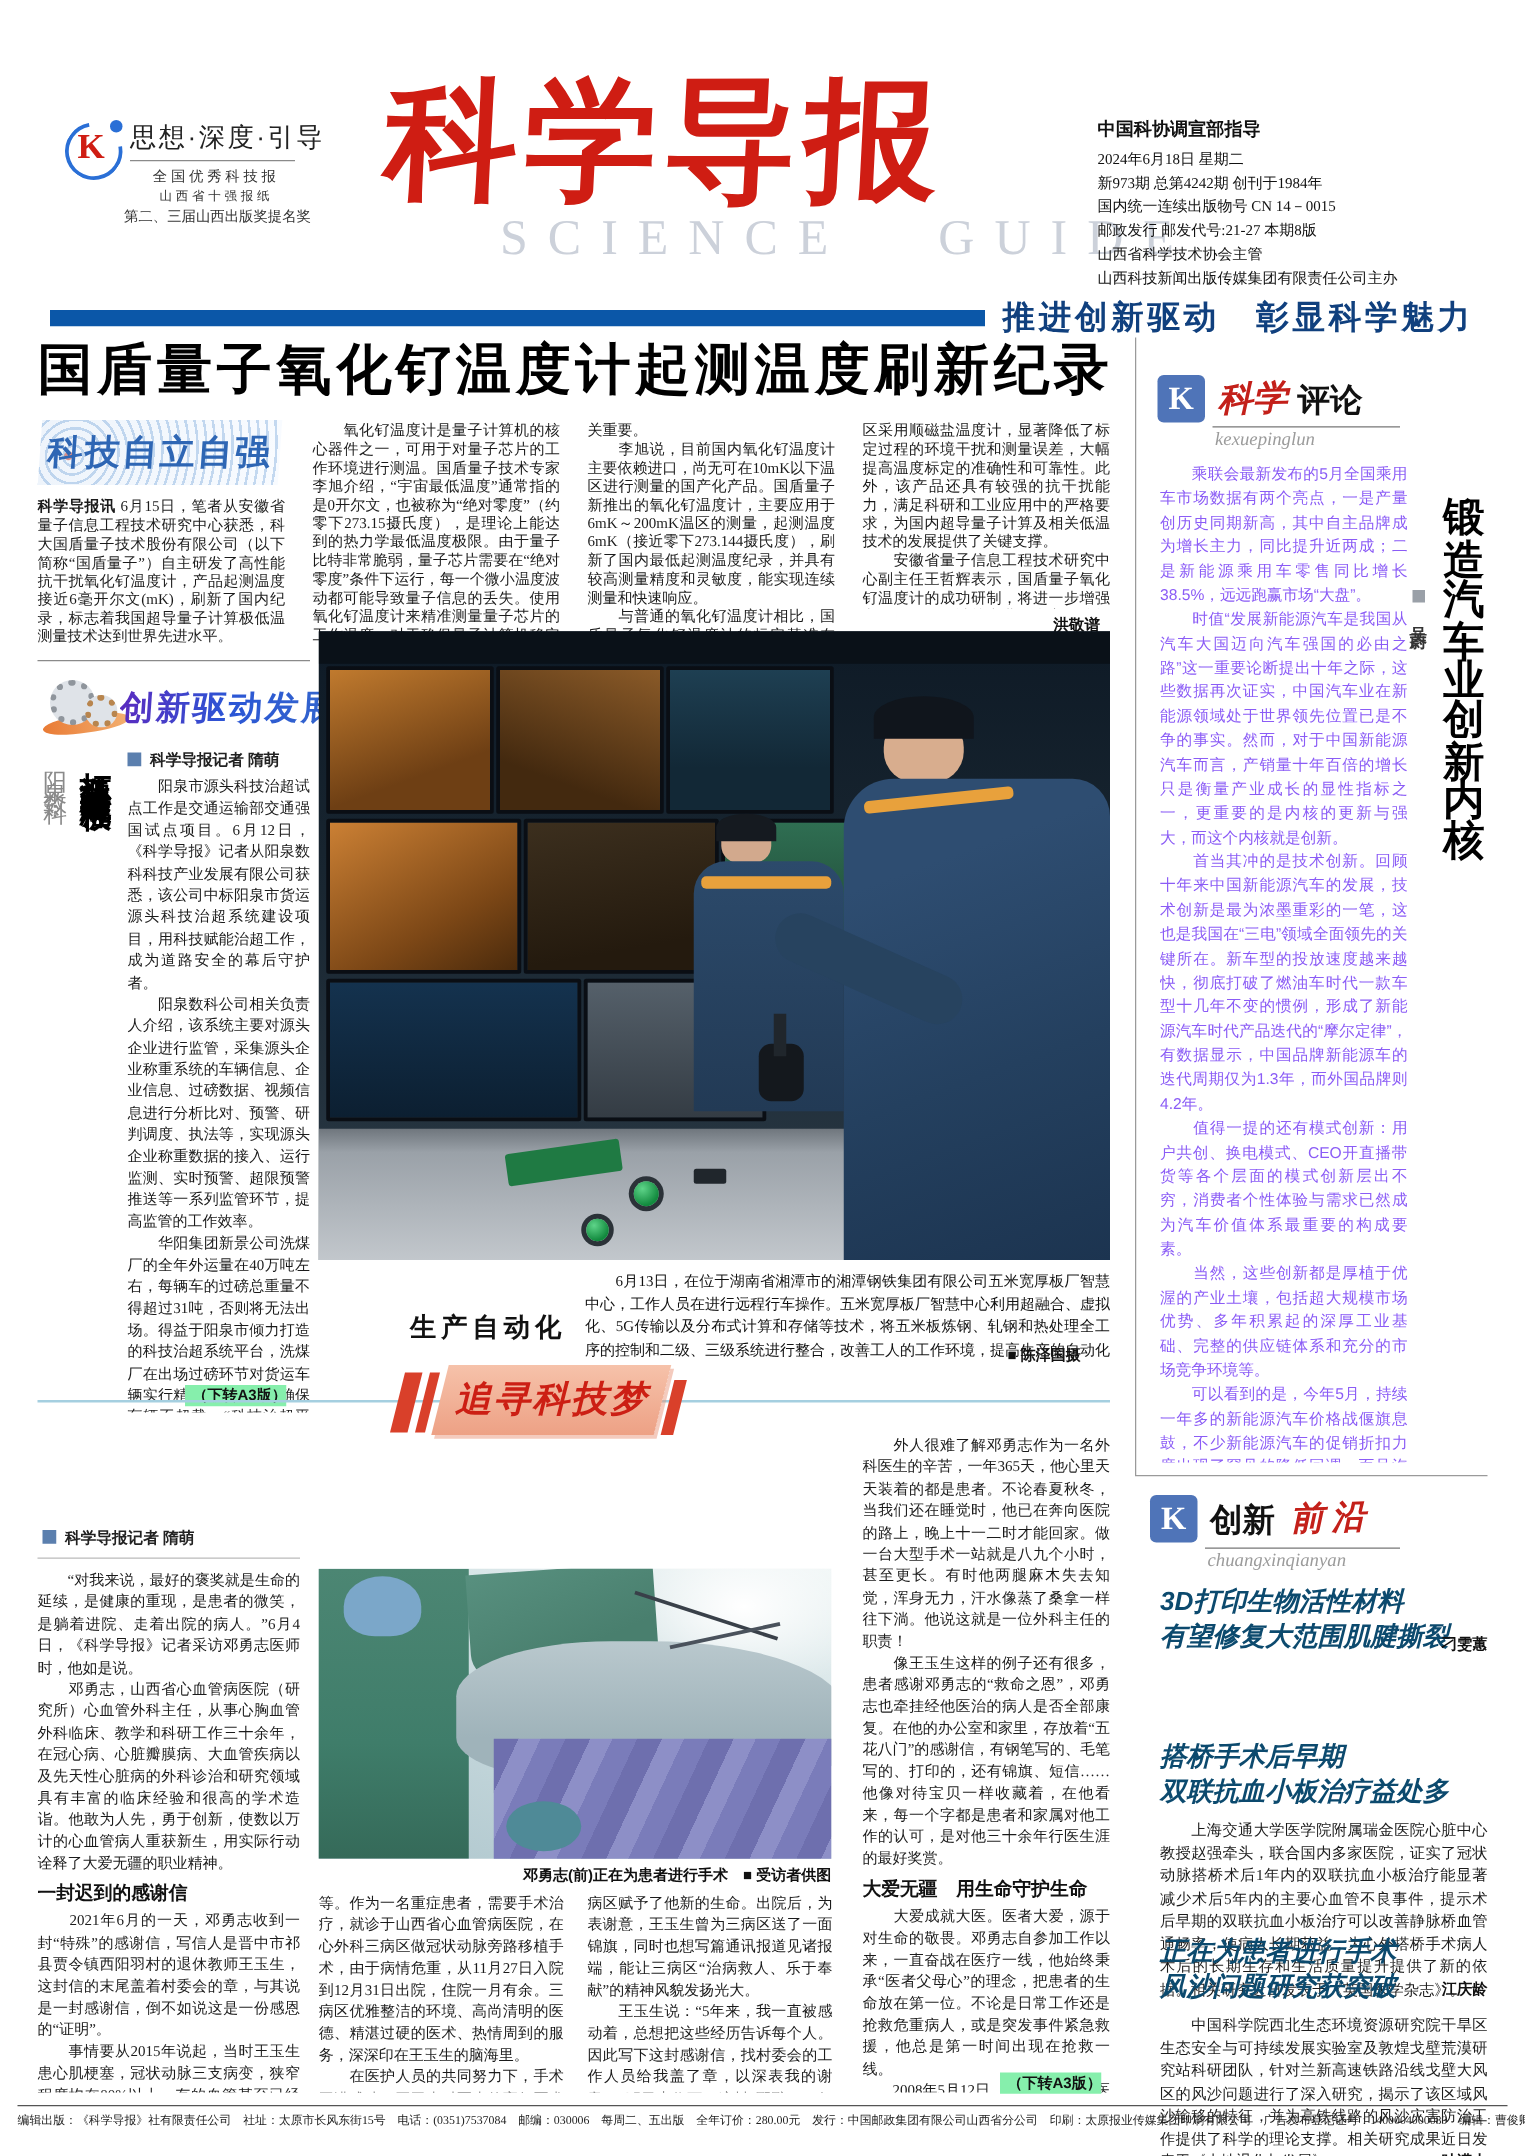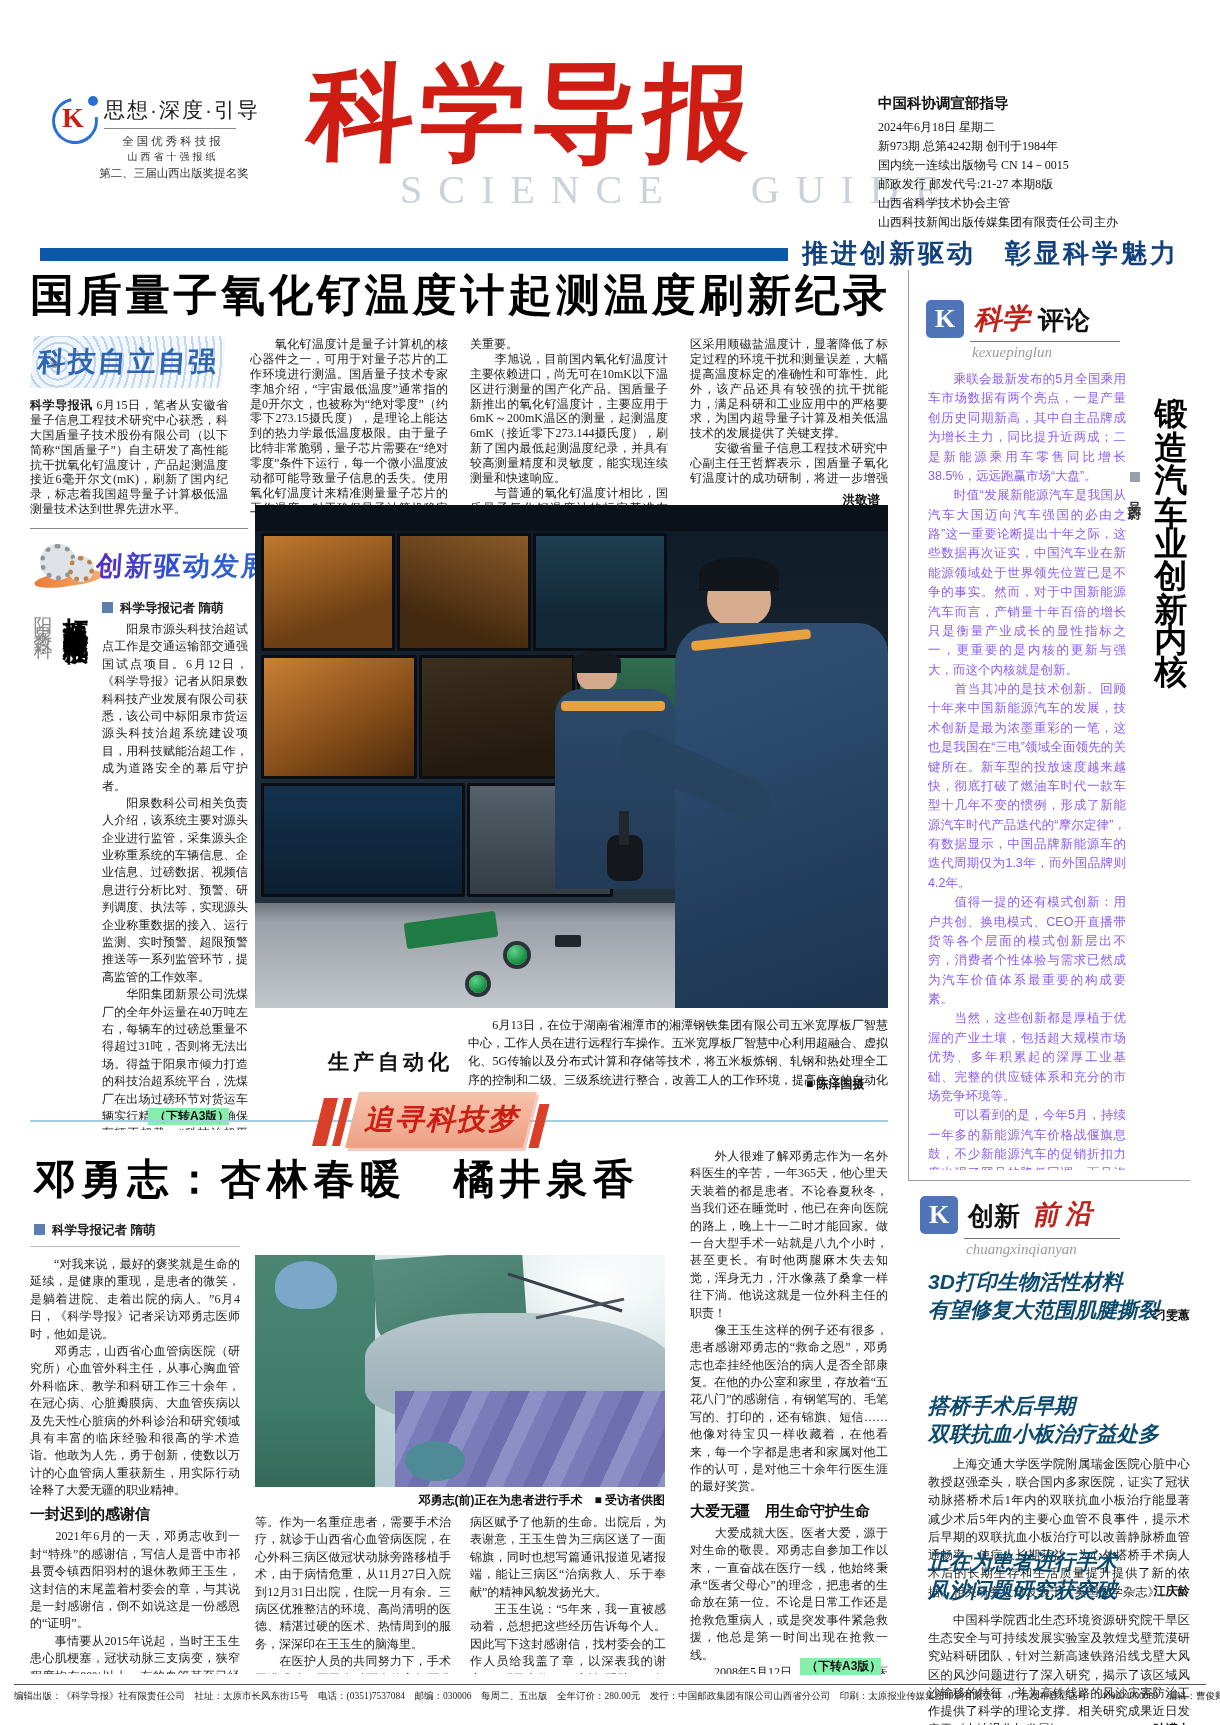--- a/index.html
+++ b/index.html
@@ -184,21 +184,20 @@
   <div class="abs credit" style="left:806px;top:1076px;">■ 陈泽国摄</div>
 
   <div class="abs" style="left:30px;top:1120px;width:858px;height:2px;background:#a5cfe0;"></div>
   <div class="abs slash" style="left:318px;top:1098px;width:14px;height:48px;"></div>
   <div class="abs slash" style="left:338px;top:1098px;width:8px;height:48px;"></div>
   <div class="abs dream-wrap" style="left:352px;top:1092px;width:178px;height:56px;display:flex;align-items:center;justify-content:center;">
     <span class="dream-text">追寻科技梦</span>
   </div>
   <div class="abs slash" style="left:534px;top:1104px;width:10px;height:44px;"></div>
 
-  <div class="abs headline2" style="left:34px;top:1152px;width:600px;">邓勇志：杏林春暖　橘井泉香</div>
   <div class="abs byline" style="left:34px;top:1222px;"><span class="byline-sq"></span><span>科学导报记者 隋萌</span></div>
   <div class="abs" style="left:30px;top:1246px;width:210px;height:1px;background:#bbb;"></div>
 
   <div class="abs" style="left:30px;top:1256px;width:210px;height:418px;overflow:hidden;">
     <div class="body-sm">　　“对我来说，最好的褒奖就是生命的延续，是健康的重现，是患者的微笑，是躺着进院、走着出院的病人。”6月4日，《科学导报》记者采访邓勇志医师时，他如是说。
 　　邓勇志，山西省心血管病医院（研究所）心血管外科主任，从事心胸血管外科临床、教学和科研工作三十余年，在冠心病、心脏瓣膜病、大血管疾病以及先天性心脏病的外科诊治和研究领域具有丰富的临床经验和很高的学术造诣。他敢为人先，勇于创新，使数以万计的心血管病人重获新生，用实际行动诠释了大爱无疆的职业精神。</div>
     <div class="subhead">一封迟到的感谢信</div>
     <div class="body-sm">　　2021年6月的一天，邓勇志收到一封“特殊”的感谢信，写信人是晋中市祁县贾令镇西阳羽村的退休教师王玉生，这封信的末尾盖着村委会的章，与其说是一封感谢信，倒不如说这是一份感恩的“证明”。
 　　事情要从2015年说起，当时王玉生患心肌梗塞，冠状动脉三支病变，狭窄程度均在80%以上，有的血管甚至已经完全闭塞，心功能低下，且患有高血压、糖尿病、焦虑症</div>
   </div>

